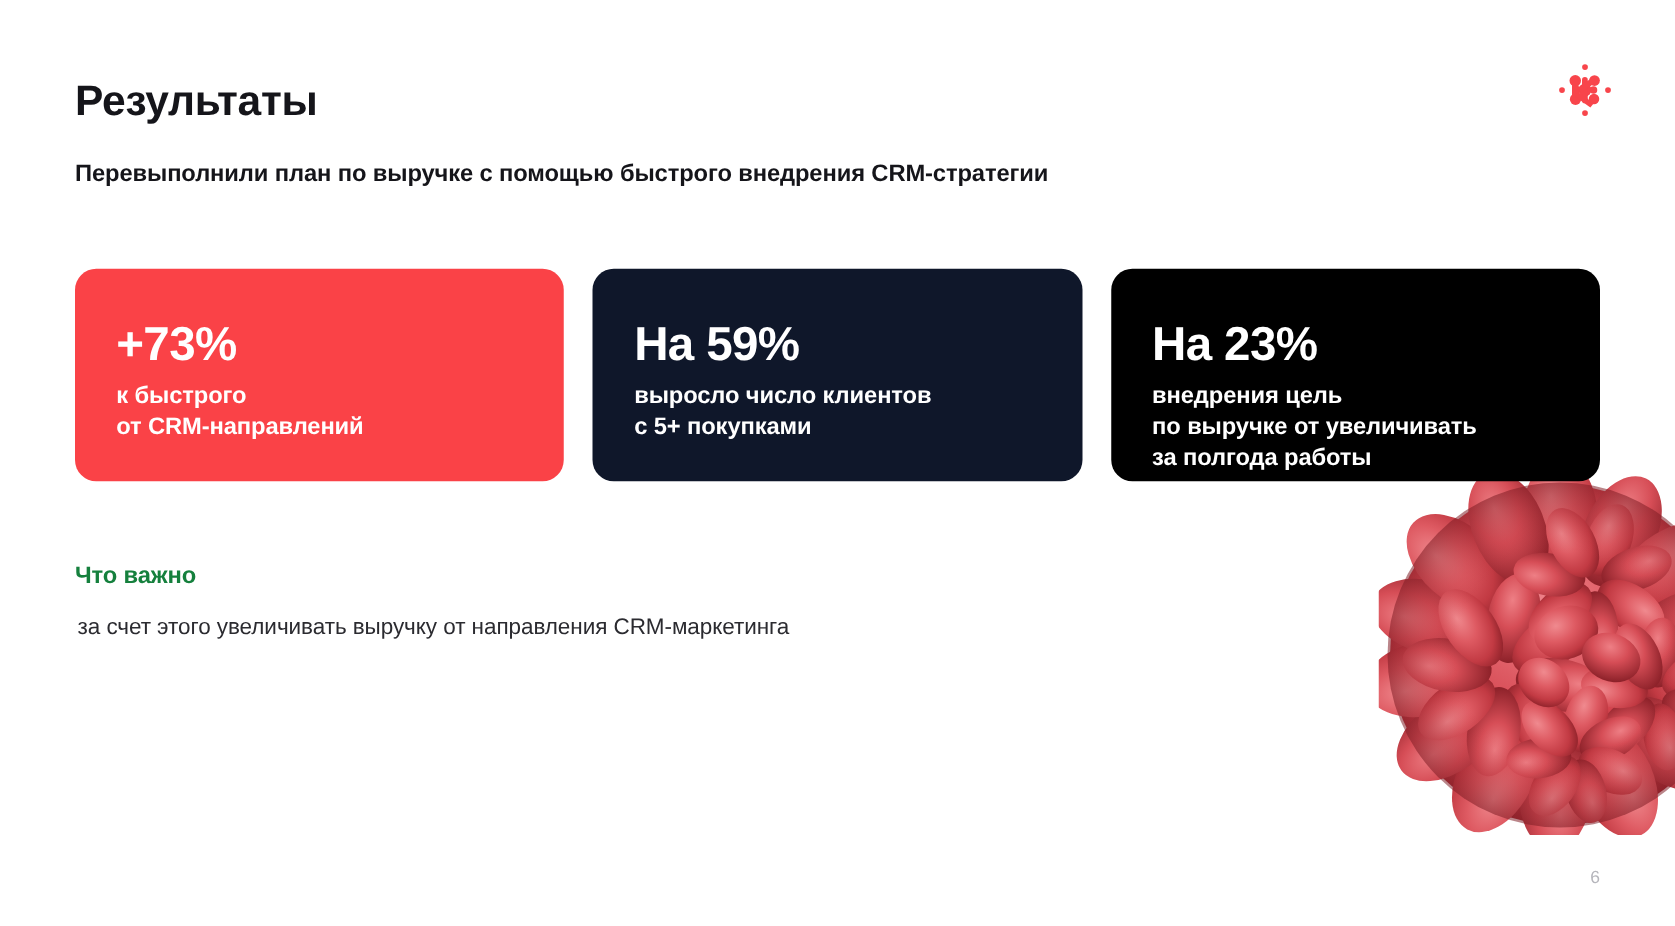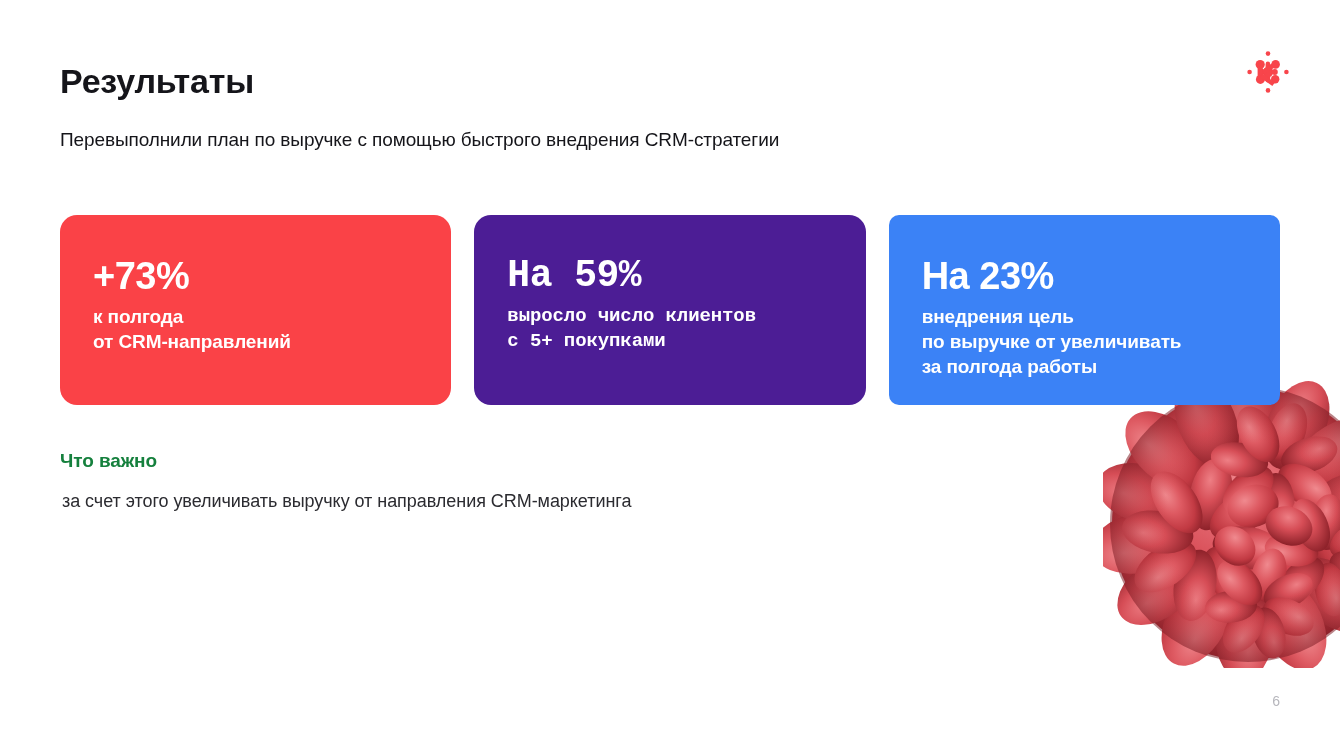--- a/index.html
+++ b/index.html
@@ -36,21 +36,21 @@
     letter-spacing: -0.2px;
     color: #15151a;
     line-height: 1.15;
   }
 
   .slide-subtitle {
     position: absolute;
     left: 60px;
     top: 128px;
     font-size: 19px;
-    font-weight: 400;
+    font-weight: 700;
     letter-spacing: -0.1px;
     color: #15151a;
     line-height: 1.3;
     white-space: nowrap;
   }
 
   
   .brand-logo {
     position: absolute;
     right: 48px;
@@ -59,21 +59,21 @@
     height: 48px;
   }
   .brand-logo svg { display: block; width: 48px; height: 48px; }
 
   
   .cards {
     position: absolute;
     left: 60px;
     top: 215px;
     width: 1220px;
-    height: 190px;
+    height: 170px;
     display: flex;
     gap: 23px;
   }
 
   .metric-card {
     flex: 1 1 0;
     border-radius: 17px;
     padding: 42px 32px 20px 33px;
     position: relative;
     overflow: visible;
@@ -357,34 +357,34 @@
 
       <circle cx="145" cy="146" r="138" fill="url(#rimGrad)"></circle>
     </svg>
   </div>
 
   <div class="cards">
 
     <div class="metric-card card-1" style="background-color: rgb(250, 66, 71);">
       <div class="metric-value">+73%</div>
       <div class="metric-desc">
-        <span class="desc-line">к полгода</span><br>
+        <span class="desc-line">к быстрого</span><br>
         <span class="desc-line">от CRM-направлений</span>
       </div>
     </div>
 
-    <div class="metric-card card-2" style="background-color: #4c1d95; font-family: Liberation Mono, monospace;">
+    <div class="metric-card card-2" style="background-color: #0f172a;">
       <div class="metric-value">На 59%</div>
       <div class="metric-desc">
         <span class="desc-line">выросло число клиентов</span><br>
         <span class="desc-line">с 5+ покупками</span>
       </div>
     </div>
 
-    <div class="metric-card card-3" style="background-color: #3b82f6; border-radius: 10px;">
+    <div class="metric-card card-3" style="background-color: #000000;">
       <div class="metric-value">На 23%</div>
       <div class="metric-desc">
         <span class="desc-line">внедрения цель</span><br>
         <span class="desc-line">по выручке от увеличивать</span><br>
         <span class="desc-line">за полгода работы</span>
       </div>
     </div>
 
   </div>
 

